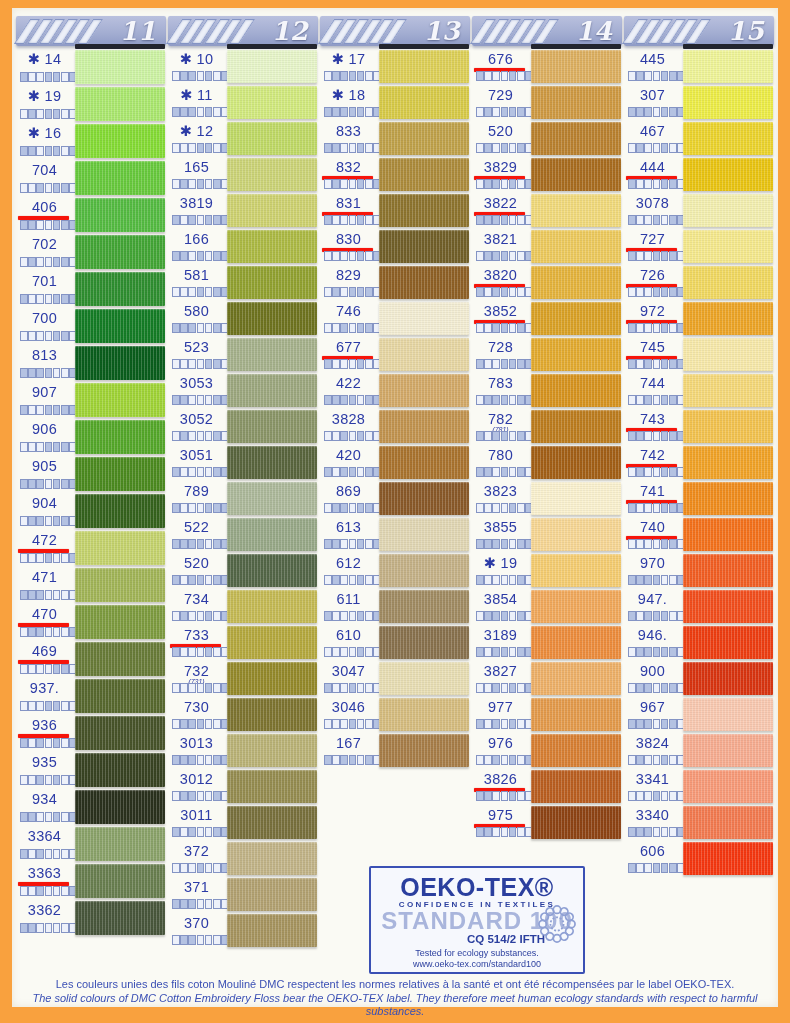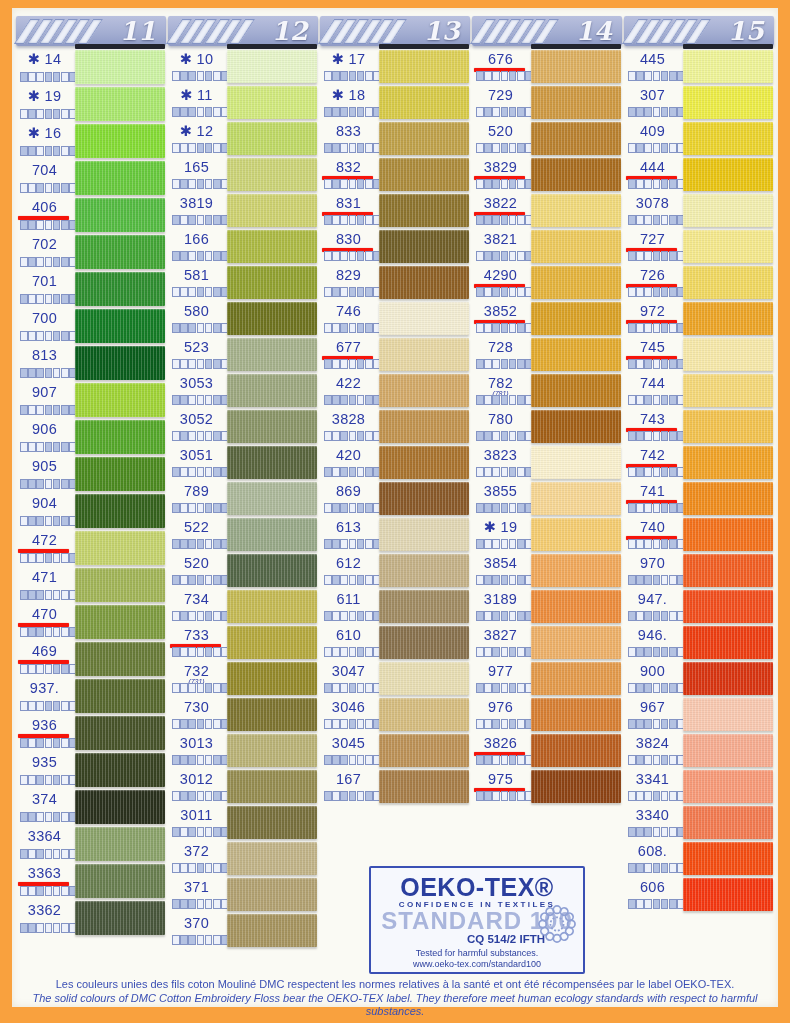--- a/index.html
+++ b/index.html
@@ -336,21 +336,21 @@
                 <span class="bx"></span>
                 <span class="bx f"></span>
                 <span class="bx"></span>
                 <span class="bx f"></span>
                 <span class="bx"></span>
                 <span class="bx"></span>
               </div></div>
             <div class="swatch" style="--c: #394423;"></div>
           </div>
           <div class="row" style="--rh: 37px;">
-            <div class="labelcell"><div class="code">374</div><div class="boxes">
+            <div class="labelcell"><div class="code">934</div><div class="boxes">
                 <span class="bx f"></span>
                 <span class="bx f"></span>
                 <span class="bx"></span>
                 <span class="bx"></span>
                 <span class="bx f"></span>
                 <span class="bx"></span>
                 <span class="bx f"></span>
               </div></div>
             <div class="swatch" style="--c: #2a311d;"></div>
           </div>
@@ -946,32 +946,20 @@
                 <span class="bx"></span>
                 <span class="bx"></span>
                 <span class="bx f"></span>
                 <span class="bx"></span>
                 <span class="bx"></span>
                 <span class="bx f"></span>
               </div></div>
             <div class="swatch" style="--c: #d6bd80;"></div>
           </div>
           <div class="row" style="--rh: 36px;">
-            <div class="labelcell"><div class="code">3045</div><div class="boxes">
-                <span class="bx f"></span>
-                <span class="bx f"></span>
-                <span class="bx f"></span>
-                <span class="bx"></span>
-                <span class="bx"></span>
-                <span class="bx"></span>
-                <span class="bx"></span>
-              </div></div>
-            <div class="swatch" style="--c: #bd9257;"></div>
-          </div>
-          <div class="row" style="--rh: 36px;">
             <div class="labelcell"><div class="code">167</div><div class="boxes">
                 <span class="bx f"></span>
                 <span class="bx"></span>
                 <span class="bx f"></span>
                 <span class="bx f"></span>
                 <span class="bx"></span>
                 <span class="bx f"></span>
                 <span class="bx"></span>
               </div></div>
             <div class="swatch" style="--c: #a87e49;"></div>
@@ -1059,21 +1047,21 @@
                 <span class="bx f"></span>
                 <span class="bx f"></span>
                 <span class="bx f"></span>
                 <span class="bx"></span>
                 <span class="bx"></span>
                 <span class="bx f"></span>
               </div></div>
             <div class="swatch" style="--c: #edca5e;"></div>
           </div>
           <div class="row" style="--rh: 36px;">
-            <div class="labelcell"><div class="code">4290</div><div class="redline"></div><div class="boxes">
+            <div class="labelcell"><div class="code">3820</div><div class="redline"></div><div class="boxes">
                 <span class="bx f"></span>
                 <span class="bx"></span>
                 <span class="bx f"></span>
                 <span class="bx f"></span>
                 <span class="bx"></span>
                 <span class="bx"></span>
                 <span class="bx"></span>
               </div></div>
             <div class="swatch" style="--c: #e5b43d;"></div>
           </div>
@@ -1093,20 +1081,32 @@
             <div class="labelcell"><div class="code">728</div><div class="boxes">
                 <span class="bx f"></span>
                 <span class="bx"></span>
                 <span class="bx"></span>
                 <span class="bx f"></span>
                 <span class="bx f"></span>
                 <span class="bx f"></span>
                 <span class="bx f"></span>
               </div></div>
             <div class="swatch" style="--c: #e3ab30;"></div>
+          </div>
+          <div class="row" style="--rh: 36px;">
+            <div class="labelcell"><div class="code">783</div><div class="boxes">
+                <span class="bx"></span>
+                <span class="bx f"></span>
+                <span class="bx f"></span>
+                <span class="bx f"></span>
+                <span class="bx"></span>
+                <span class="bx f"></span>
+                <span class="bx f"></span>
+              </div></div>
+            <div class="swatch" style="--c: #d79420;"></div>
           </div>
           <div class="row" style="--rh: 36px;">
             <div class="labelcell"><div class="code">782</div><div class="sub">(781)</div><div class="boxes">
                 <span class="bx f"></span>
                 <span class="bx"></span>
                 <span class="bx f"></span>
                 <span class="bx f"></span>
                 <span class="bx"></span>
                 <span class="bx f"></span>
                 <span class="bx"></span>
@@ -1280,21 +1280,21 @@
                 <span class="bx f"></span>
                 <span class="bx f"></span>
                 <span class="bx"></span>
                 <span class="bx f"></span>
                 <span class="bx f"></span>
                 <span class="bx f"></span>
               </div></div>
             <div class="swatch" style="--c: #eded48;"></div>
           </div>
           <div class="row" style="--rh: 36px;">
-            <div class="labelcell"><div class="code">409</div><div class="boxes">
+            <div class="labelcell"><div class="code">467</div><div class="boxes">
                 <span class="bx"></span>
                 <span class="bx f"></span>
                 <span class="bx"></span>
                 <span class="bx"></span>
                 <span class="bx f"></span>
                 <span class="bx"></span>
                 <span class="bx"></span>
               </div></div>
             <div class="swatch" style="--c: #ecd42e;"></div>
           </div>
@@ -1518,32 +1518,20 @@
             <div class="labelcell"><div class="code">3340</div><div class="boxes">
                 <span class="bx f"></span>
                 <span class="bx f"></span>
                 <span class="bx f"></span>
                 <span class="bx"></span>
                 <span class="bx"></span>
                 <span class="bx"></span>
                 <span class="bx f"></span>
               </div></div>
             <div class="swatch" style="--c: #f37b51;"></div>
-          </div>
-          <div class="row" style="--rh: 36px;">
-            <div class="labelcell"><div class="code">608.</div><div class="boxes">
-                <span class="bx f"></span>
-                <span class="bx f"></span>
-                <span class="bx"></span>
-                <span class="bx f"></span>
-                <span class="bx f"></span>
-                <span class="bx"></span>
-                <span class="bx"></span>
-              </div></div>
-            <div class="swatch" style="--c: #f54e12;"></div>
           </div>
           <div class="row" style="--rh: 36px;">
             <div class="labelcell"><div class="code">606</div><div class="boxes">
                 <span class="bx f"></span>
                 <span class="bx"></span>
                 <span class="bx"></span>
                 <span class="bx f"></span>
                 <span class="bx f"></span>
                 <span class="bx f"></span>
                 <span class="bx"></span>
@@ -1552,21 +1540,21 @@
           </div>
         </div>
   </div>
 </div>
 
   <div class="oeko">
     <div class="brand">OEKO-TEX®</div>
     <div class="tagline">CONFIDENCE IN TEXTILES</div>
     <div class="standard">STANDARD 100</div>
     <div class="cert">CQ 514/2 IFTH</div>
-    <div class="tested">Tested for harmful substances.</div>
+    <div class="tested">Tested for ecology substances.</div>
     <div class="url">www.oeko-tex.com/standard100</div>
     <svg class="flower" width="44" height="44" viewBox="-20 -20 40 40">
       <g fill="none" stroke="#8fa0d4" stroke-width="1.6">
         <circle cx="0" cy="0" r="6" stroke-dasharray="1.8,1.6"></circle>
         <circle transform="rotate(0) translate(0,-13)" r="3.4"></circle>
         <circle transform="rotate(30) translate(0,-13)" r="3.4"></circle>
         <circle transform="rotate(60) translate(0,-13)" r="3.4"></circle>
         <circle transform="rotate(90) translate(0,-13)" r="3.4"></circle>
         <circle transform="rotate(120) translate(0,-13)" r="3.4"></circle>
         <circle transform="rotate(150) translate(0,-13)" r="3.4"></circle>

